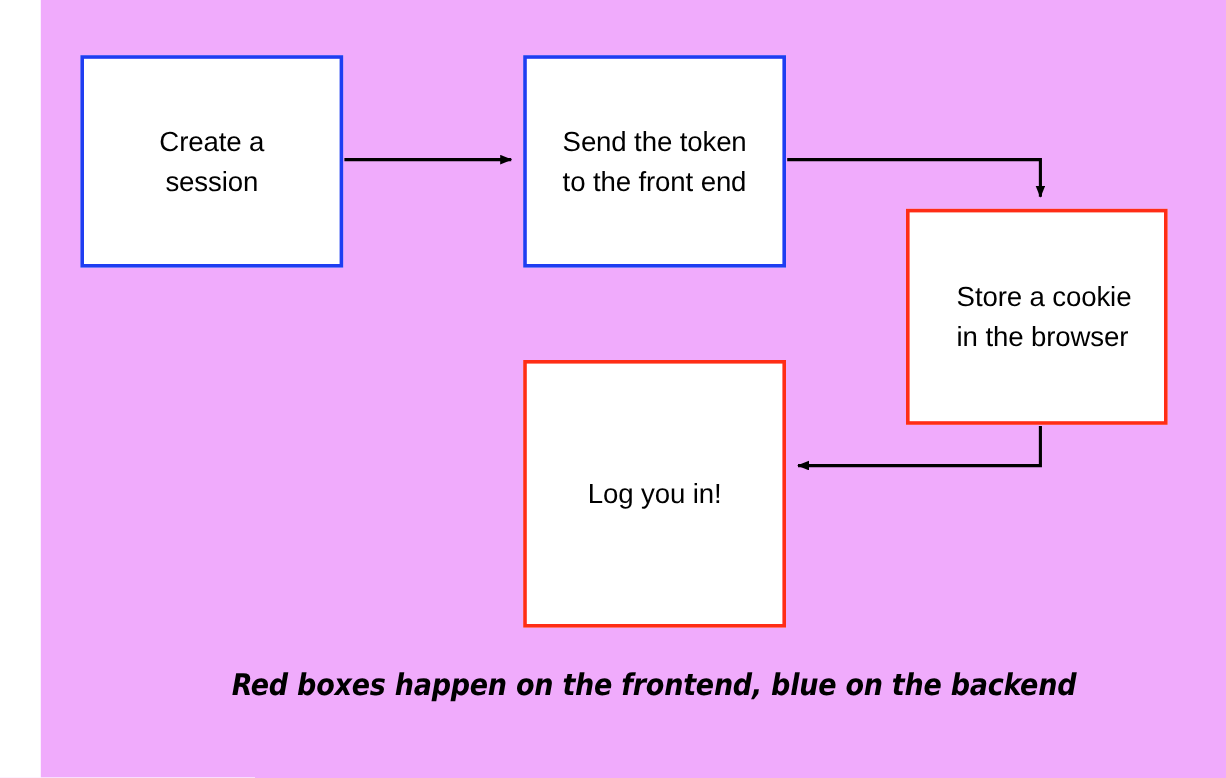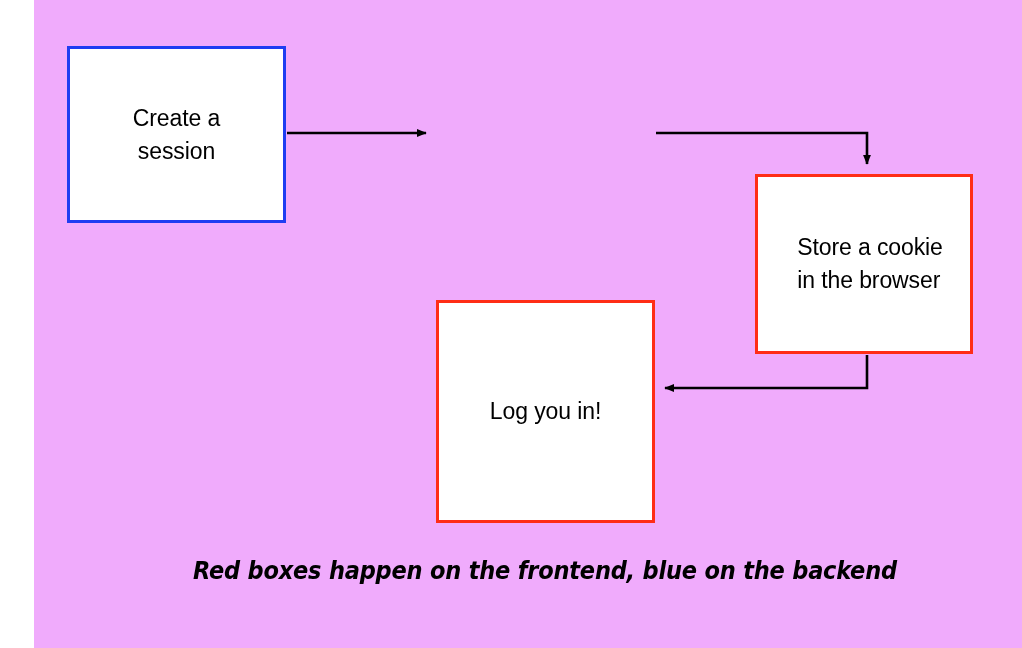--- a/index.html
+++ b/index.html
@@ -106,20 +106,24 @@
     <g>
       <path d="M833,355 L833,388 L631,388" fill="none" stroke="#000000" stroke-width="2.6" stroke-linejoin="miter" marker-end="url(#arrowLeft)"></path>
     </g>
   </svg>
 
   <div class="flow-box box-blue" id="box-create-session" style="left: 33px; top: 46px; width: 219px; height: 177px; border-color: rgb(31, 61, 242);">
     <span class="box-label">Create a
 session</span>
   </div>
 
+  <div class="flow-box box-blue" id="box-send-token" style="left: 402px; top: 46px; width: 219px; height: 177px; border-color: rgb(31, 61, 242);">
+    <span class="box-label">Send the token
+to the front end</span>
+  </div>
 
   <div class="flow-box box-red" id="box-store-cookie" style="left: 721px; top: 174px; width: 218px; height: 180px; border-color: rgb(255, 45, 22);">
     <span class="box-label">Store a cookie
 in the browser</span>
   </div>
 
   <div class="flow-box box-red" id="box-log-you-in" style="left: 402px; top: 300px; width: 219px; height: 223px; border-color: rgb(255, 45, 22);">
     <span class="box-label">Log you in!</span>
   </div>
 

